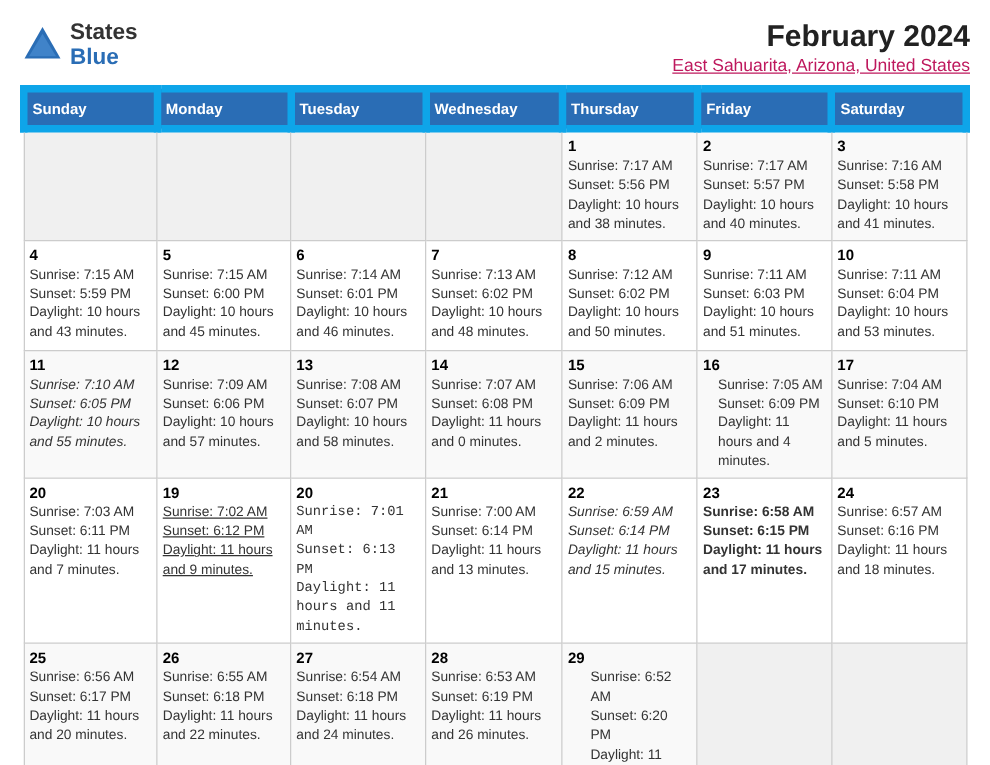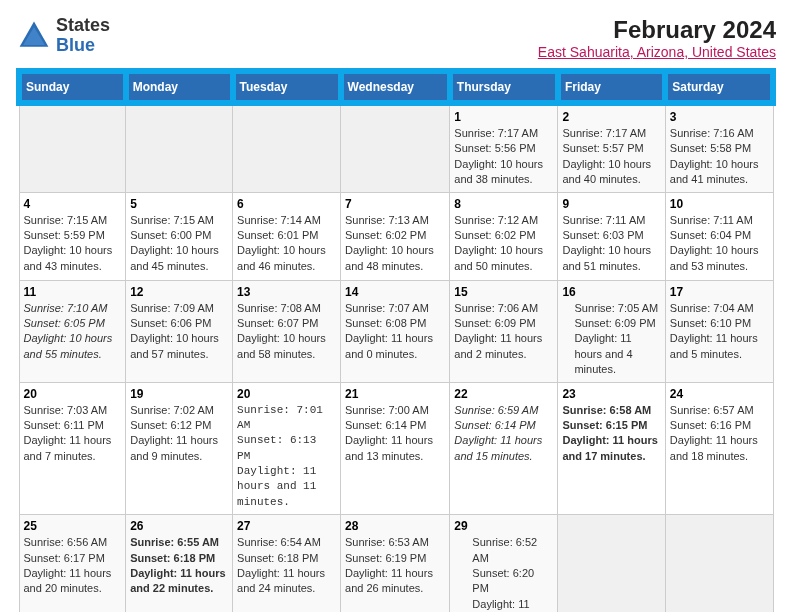--- a/index.html
+++ b/index.html
@@ -235,21 +235,21 @@
       </tr>
       <tr>
         <td>
           <span class="day-num">20</span>
           <div class="day-info" style="white-space: pre-line;">Sunrise: 7:03 AM
 Sunset: 6:11 PM
 Daylight: 11 hours and 7 minutes.</div>
         </td>
         <td>
           <span class="day-num">19</span>
-          <div class="day-info" style="white-space: pre-line;">Sunrise: 7:02 AM
+          <div class="day-info" style="white-space: pre-line; text-decoration: underline;">Sunrise: 7:02 AM
 Sunset: 6:12 PM
 Daylight: 11 hours and 9 minutes.</div>
         </td>
         <td>
           <span class="day-num">20</span>
           <div class="day-info" style="white-space: pre-line; font-family: Liberation Mono, monospace;">Sunrise: 7:01 AM
 Sunset: 6:13 PM
 Daylight: 11 hours and 11 minutes.</div>
         </td>
         <td>
@@ -279,21 +279,21 @@
       </tr>
       <tr>
         <td>
           <span class="day-num">25</span>
           <div class="day-info" style="white-space: pre-line;">Sunrise: 6:56 AM
 Sunset: 6:17 PM
 Daylight: 11 hours and 20 minutes.</div>
         </td>
         <td>
           <span class="day-num">26</span>
-          <div class="day-info" style="white-space: pre-line; font-weight: bold;">Sunrise: 6:55 AM
+          <div class="day-info" style="white-space: pre-line;">Sunrise: 6:55 AM
 Sunset: 6:18 PM
 Daylight: 11 hours and 22 minutes.</div>
         </td>
         <td>
           <span class="day-num">27</span>
           <div class="day-info" style="white-space: pre-line;">Sunrise: 6:54 AM
 Sunset: 6:18 PM
 Daylight: 11 hours and 24 minutes.</div>
         </td>
         <td>

